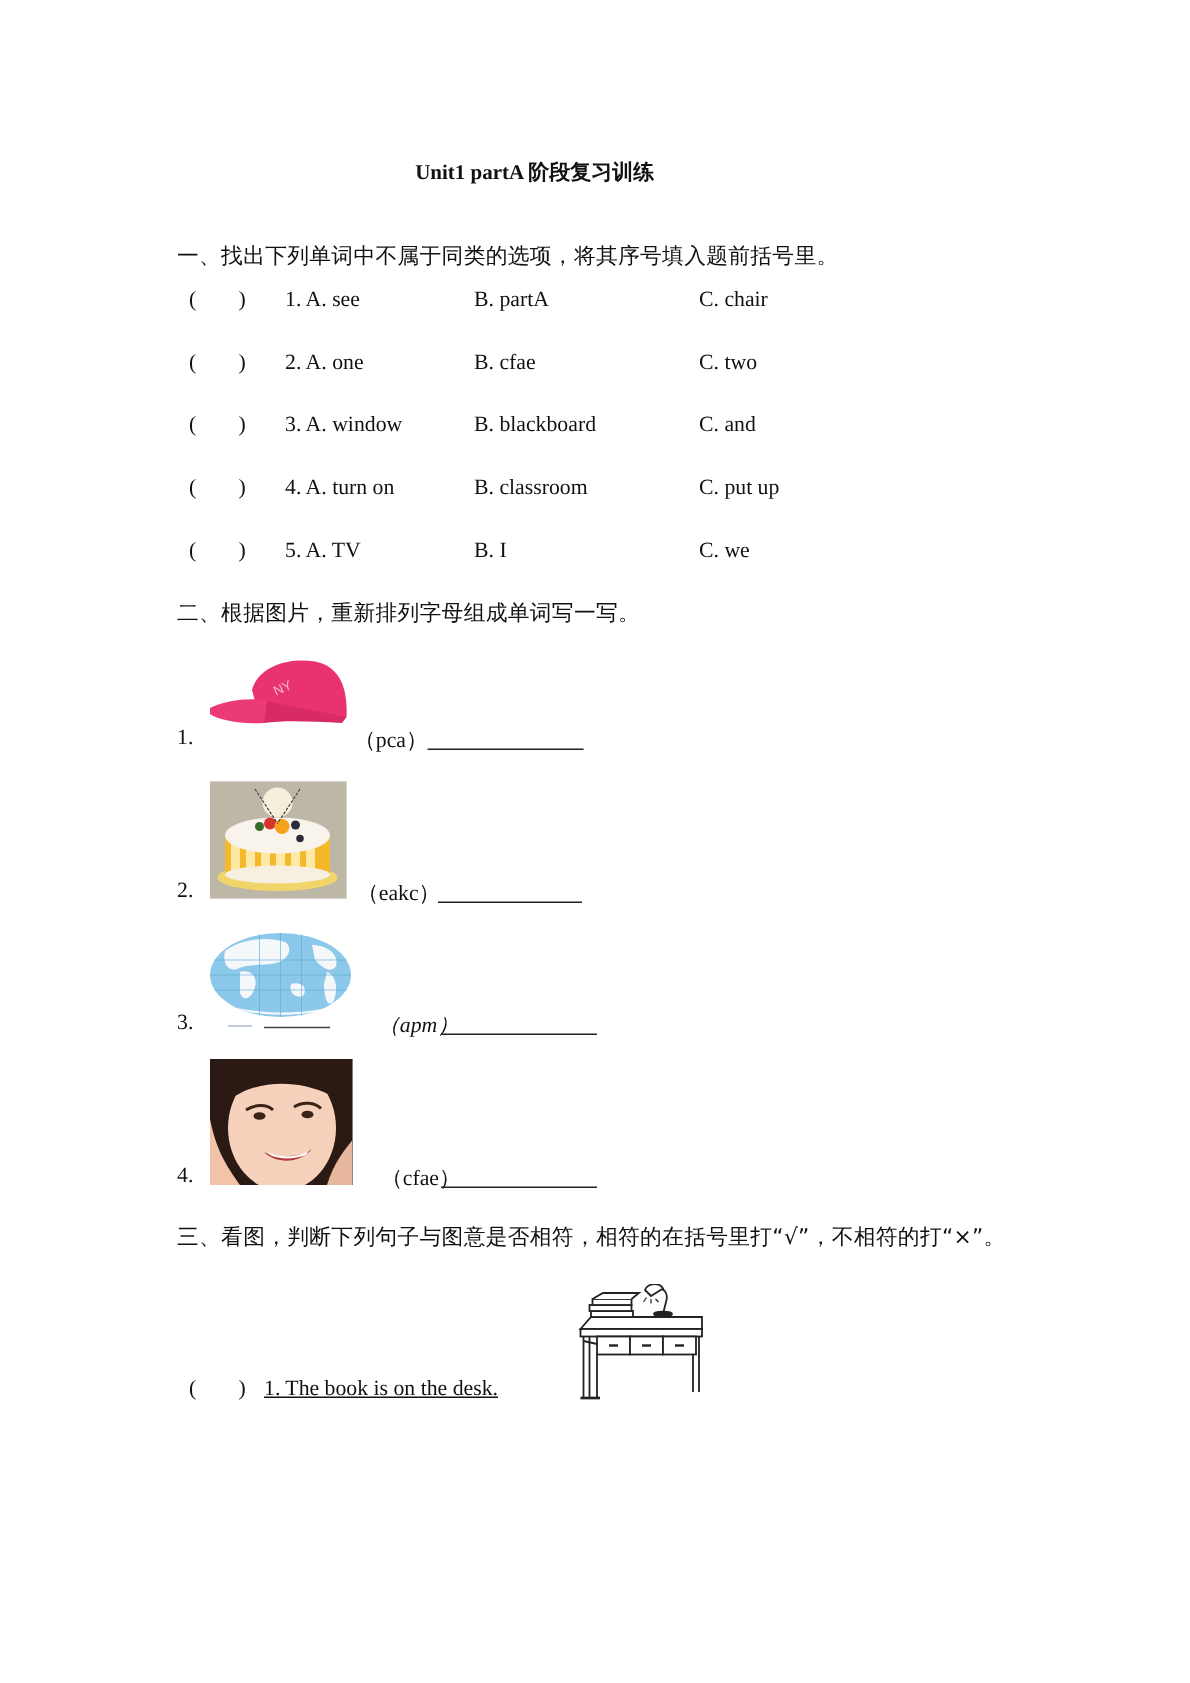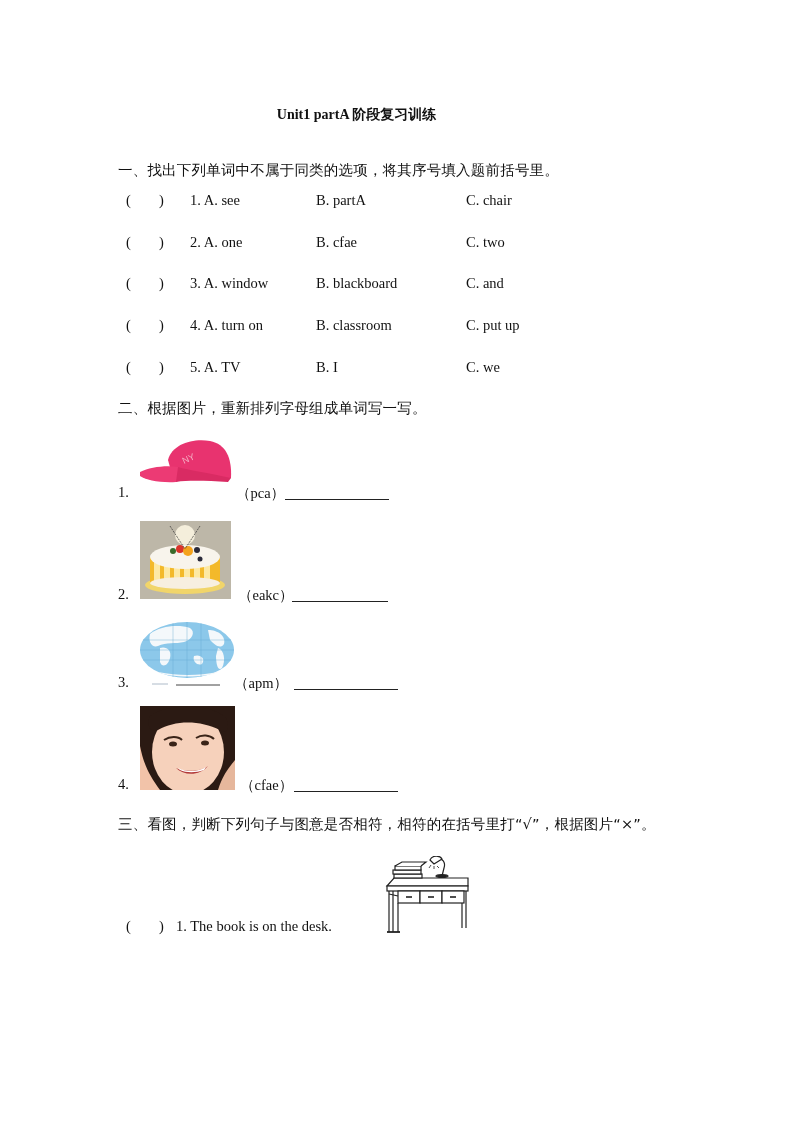--- a/index.html
+++ b/index.html
@@ -131,51 +131,51 @@
           <line x1="2" y1="30" x2="96" y2="30"></line>
           <line x1="5" y1="40" x2="93" y2="40"></line>
         <line x1="35" y1="3" x2="35" y2="57"></line>
           <line x1="49" y1="2" x2="49" y2="58"></line>
           <line x1="63" y1="3" x2="63" y2="57"></line>
       </g>
       <line x1="38" y1="65" x2="82" y2="65" stroke="#444" stroke-width="1"></line>
       <line x1="14" y1="64" x2="30" y2="64" stroke="#9ab" stroke-width="0.8"></line>
     </svg>
   </div>
-  <span class="letters" style="left:116px; top:56px;">（apm）</span>
+  <span class="letters" style="left:134px; top:56px;font-style:italic;">（apm）</span>
   <div class="blank" style="left:176px; top:71px; width:104px;"></div>
 </div>
 
 <div class="abs pic-row" style="top:705px; width:300px; height:90px;">
   <span class="num" style="top:71px;">4.</span>
   <div class="pic" style="left:22px; top:1px; width:95px; height:84px; background:#2a1a14;">
     <svg width="95" height="84" viewBox="0 0 95 84">
       <rect width="95" height="84" fill="#2b1a13"></rect>
       <path d="M0 84 L0 40 C4 60 10 70 20 84 Z" fill="#f2c3a9"></path>
       <ellipse cx="48" cy="46" rx="36" ry="42" fill="#f6d1bb"></ellipse>
       <path d="M10 10 C25 -2 70 -4 86 12 C90 20 88 30 80 24 C60 14 35 14 18 24 C10 28 6 18 10 10 Z" fill="#2b1a13"></path>
       <path d="M24 34 C30 30 38 30 42 34" stroke="#3a2418" stroke-width="2" fill="none"></path>
       <path d="M56 32 C62 28 70 29 74 33" stroke="#3a2418" stroke-width="2" fill="none"></path>
       <ellipse cx="33" cy="38" rx="4" ry="2.5" fill="#3a2418"></ellipse>
       <ellipse cx="65" cy="37" rx="4" ry="2.5" fill="#3a2418"></ellipse>
       <path d="M36 62 C44 70 60 70 68 60 C60 66 44 66 36 62 Z" fill="#b23a3a"></path>
       <path d="M38 62 C46 66 58 66 66 61 L64 64 C56 67 46 67 40 64 Z" fill="#fff"></path>
       <path d="M78 84 C82 70 90 60 95 54 L95 84 Z" fill="#e6b79c"></path>
     </svg>
   </div>
-  <span class="letters" style="left:122px; top:71px;text-align:right;">（cfae）</span>
+  <span class="letters" style="left:136px; top:71px;text-align:right;">（cfae）</span>
   <div class="blank" style="left:176px; top:86px; width:104px;"></div>
 </div>
 
-<div class="abs section-heading" style="top:815px;">三、看图，判断下列句子与图意是否相符，相符的在括号里打“√”，根据图片“×”。</div>
+<div class="abs section-heading" style="top:815px;">三、看图，判断下列句子与图意是否相符，相符的在括号里打“√”，不相符的打“×”。</div>
 
 <div class="abs judge-row">
   <span style="left:0;">(</span>
   <span style="left:33px;">)</span>
-  <span style="left:50px;">1. The book is on the desk.</span>
+  <span style="left:50px;text-decoration:underline;">1. The book is on the desk.</span>
 </div>
 
 <div class="abs pic" style="left:384px; top:856px; width:88px; height:78px;">
   <svg width="88" height="78" viewBox="0 0 88 78" fill="none" stroke="#222" stroke-width="1.2">
 
     <path d="M3 30 L10 22 L84 22 L84 30 Z" fill="#fff"></path>
     <rect x="3" y="30" width="81" height="5" fill="#fff"></rect>
 
     <rect x="14" y="35" width="22" height="12" fill="#fff"></rect>
     <rect x="36" y="35" width="22" height="12" fill="#fff"></rect>

